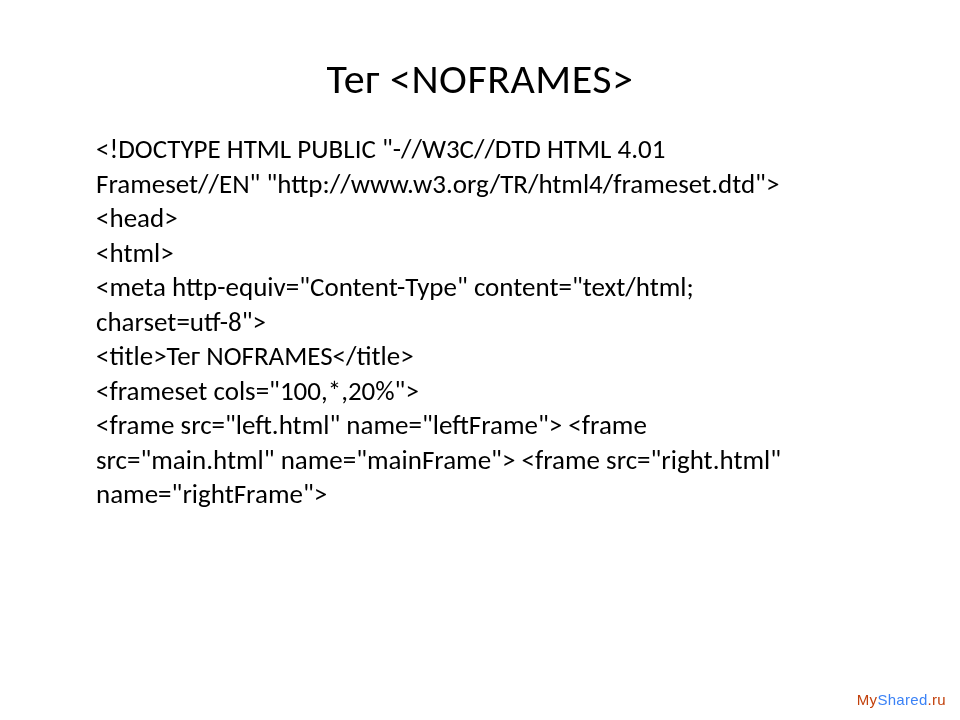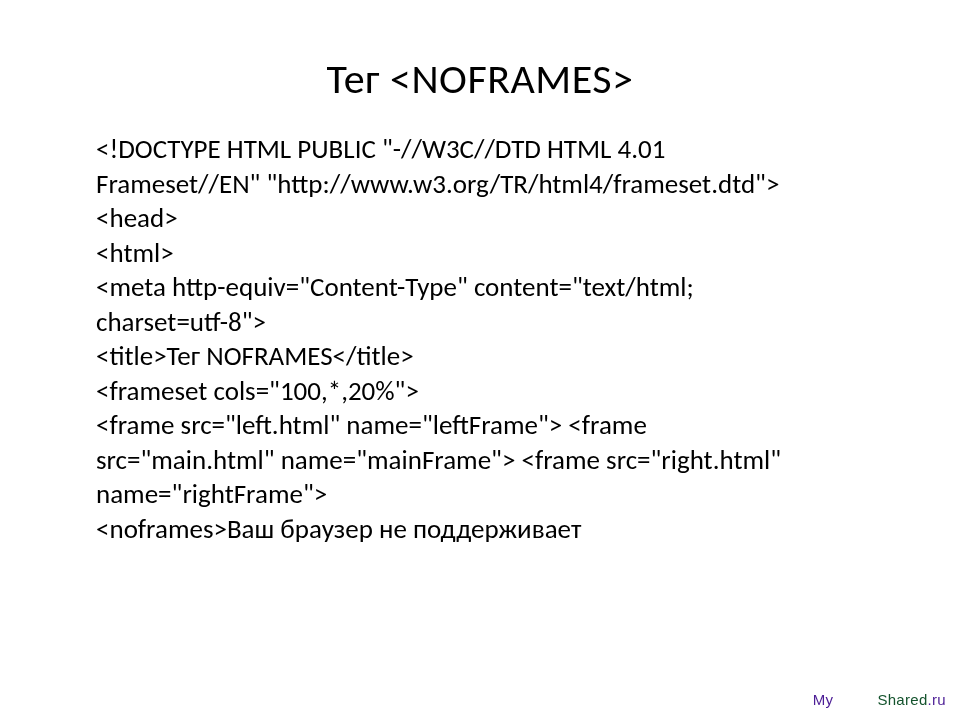--- a/index.html
+++ b/index.html
@@ -42,40 +42,39 @@
     margin: 0;
   }
   .watermark {
     position: absolute;
     right: 14px;
     bottom: 12px;
     font-family: Arial, sans-serif;
     font-size: 15px;
     letter-spacing: 0.3px;
   }
-  .watermark .grey { color: #4c1d95; }
-  .watermark .orange { color: #14532d; margin-left: 44px; }
+  .watermark .grey { color: #c2410c; }
+  .watermark .orange { color: #3b82f6; }
 </style>
 </head>
 <body>
 
 <div class="slide">
   <div class="title">Тег &lt;NOFRAMES&gt;</div>
 
   <div class="body">
     <p>&lt;!DOCTYPE HTML PUBLIC "-//W3C//DTD HTML 4.01</p>
     <p>Frameset//EN" "http://www.w3.org/TR/html4/frameset.dtd"&gt;</p>
     <p>&lt;head&gt;</p>
     <p>&lt;html&gt;</p>
     <p>&lt;meta http-equiv="Content-Type" content="text/html;</p>
     <p>charset=utf-8"&gt;</p>
     <p>&lt;title&gt;Тег NOFRAMES&lt;/title&gt;</p>
     <p>&lt;frameset cols="100,*,20%"&gt;</p>
     <p>&lt;frame src="left.html" name="leftFrame"&gt; &lt;frame</p>
     <p>src="main.html" name="mainFrame"&gt; &lt;frame src="right.html"</p>
     <p>name="rightFrame"&gt;</p>
-    <p>&lt;noframes&gt;Ваш браузер не поддерживает</p>
   </div>
 
   <div class="watermark">
     <span class="grey">My</span><span class="orange">Shared</span><span class="grey">.ru</span>
   </div>
 </div>
 
 </body></html>

